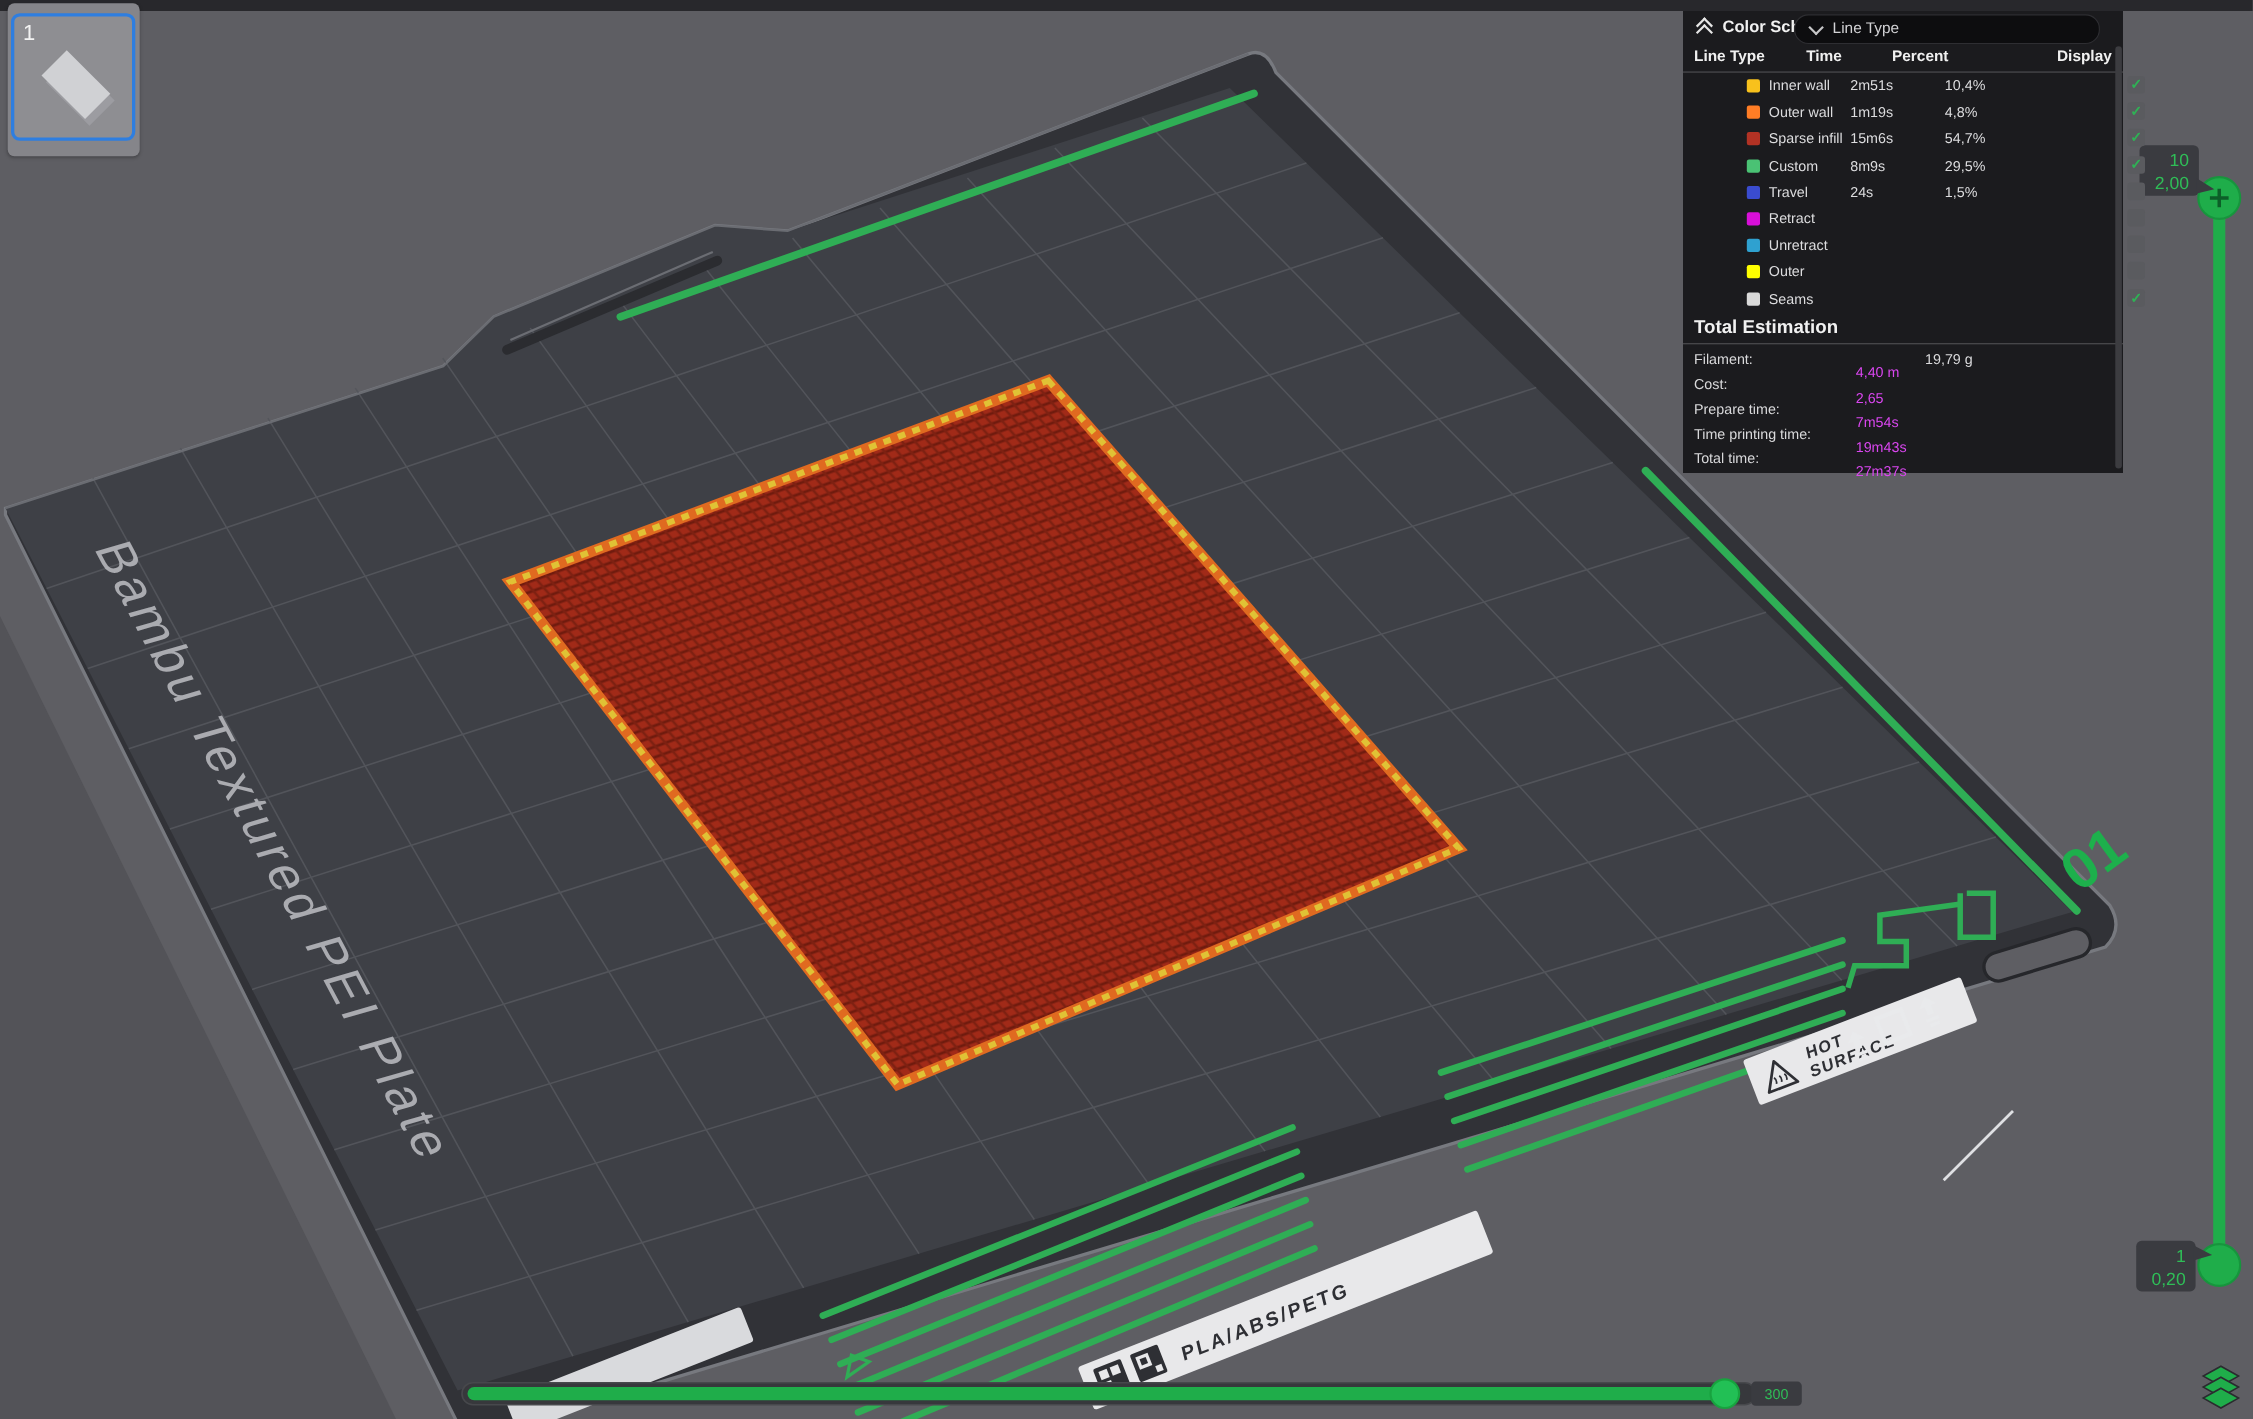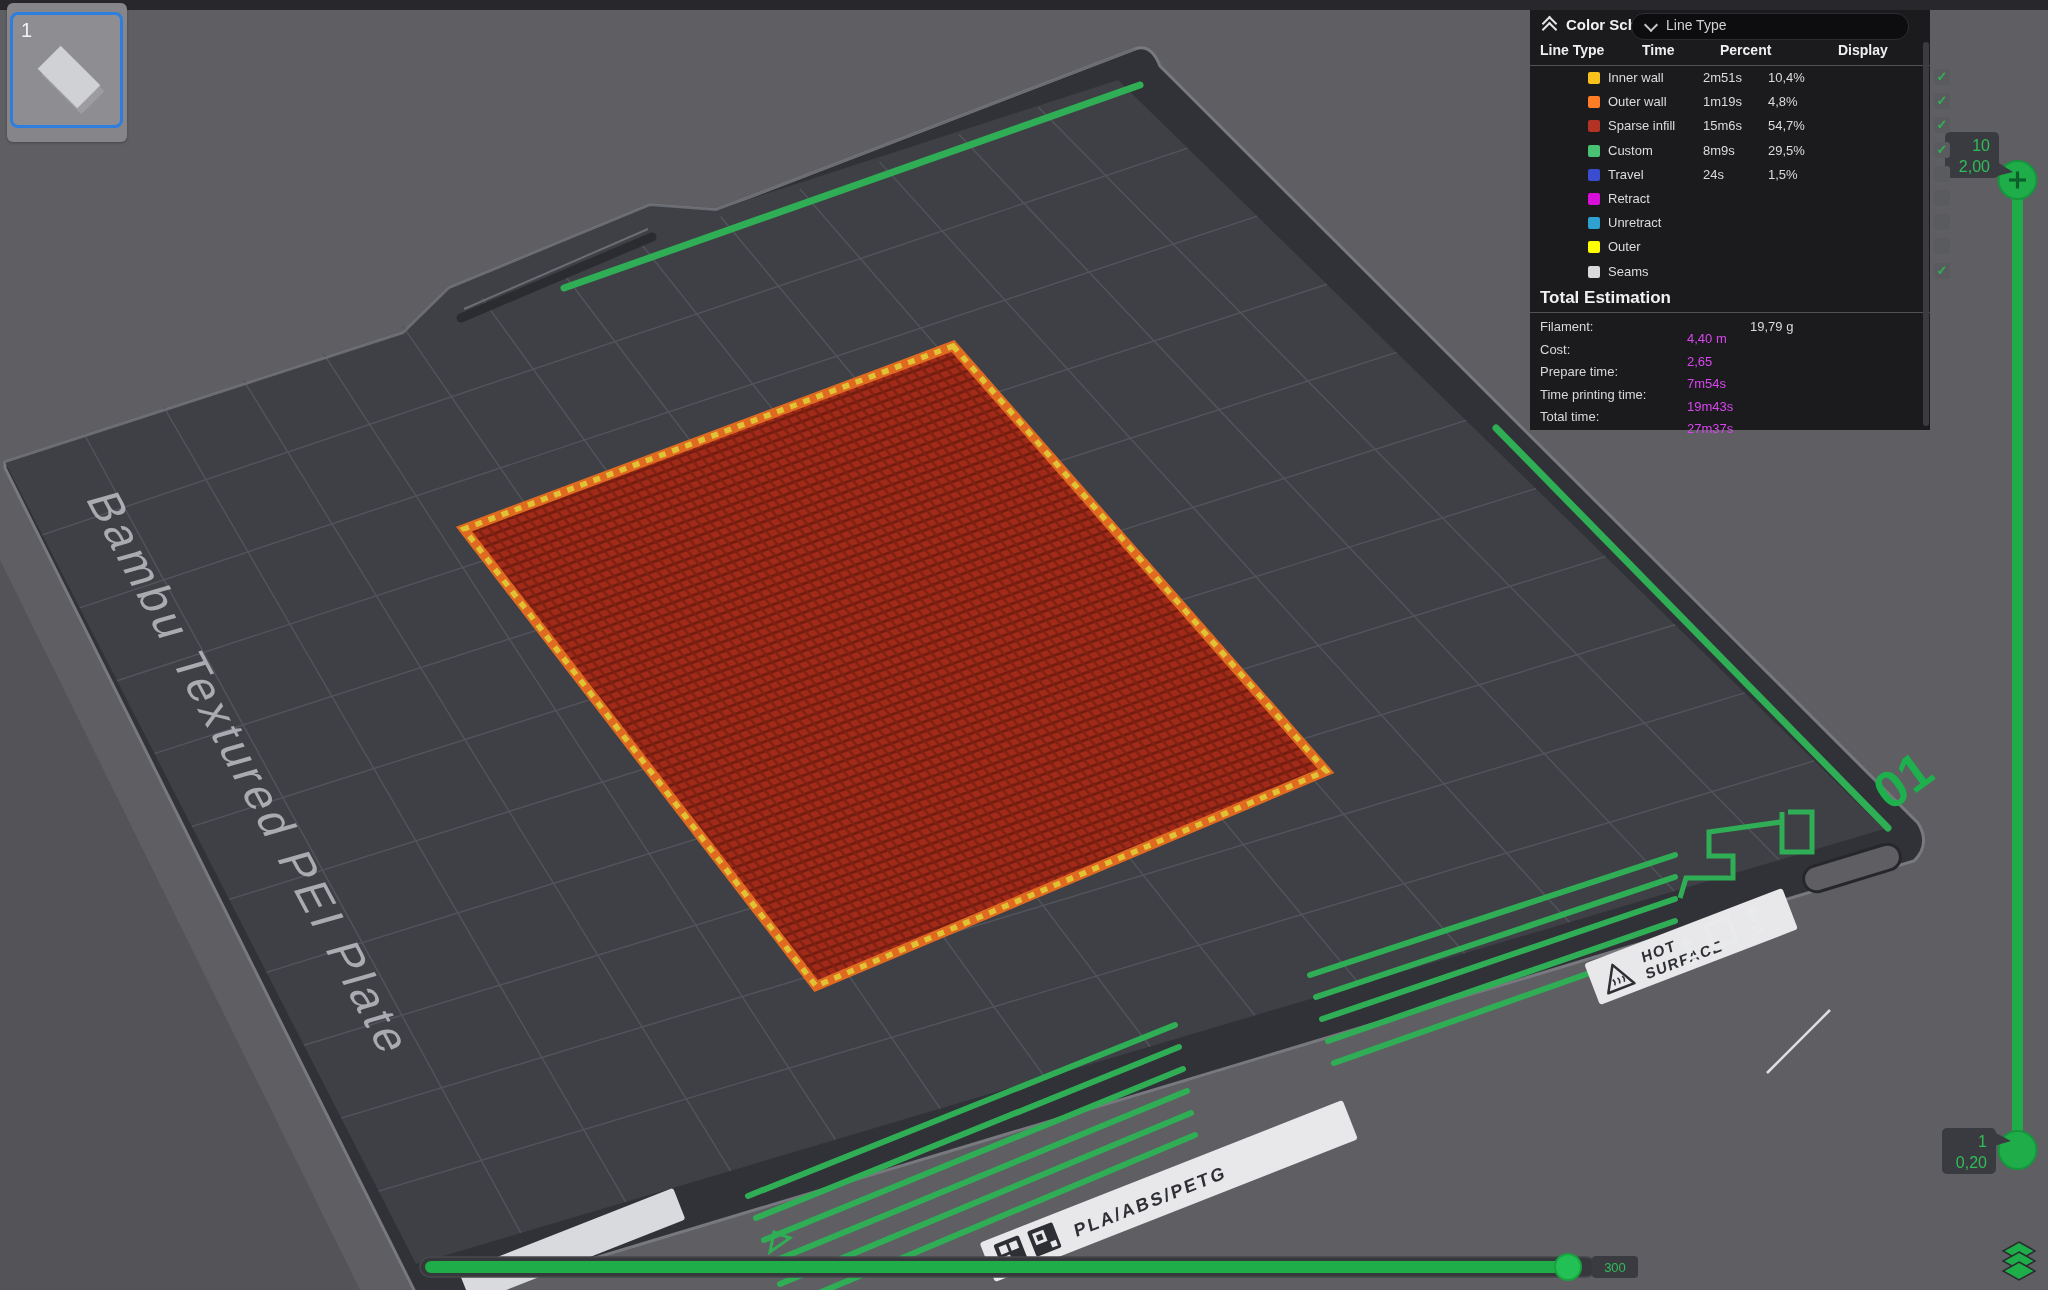--- a/index.html
+++ b/index.html
@@ -28,27 +28,27 @@
   .chev{display:block;width:9px;height:9px;border-left:2.5px solid #e6e6e6;border-top:2.5px solid #e6e6e6;
     transform:rotate(45deg);margin:0 0 -5px 2px;}
   .panel-title{position:absolute;left:36px;top:6px;font-size:15px;font-weight:bold;color:#f1f1f1;}
   .dropdown{position:absolute;left:101px;top:3px;width:276px;height:25px;background:#0d0d0f;
     border:1px solid #2e2e32;border-radius:13px;}
   .dd-chev{position:absolute;left:14px;top:6px;width:8px;height:8px;border-left:2px solid #c6c6c8;
     border-top:2px solid #c6c6c8;transform:rotate(-135deg);}
   .dd-label{position:absolute;left:34px;top:3px;font-size:14px;color:#d2d2d5;}
   .colhead{position:absolute;top:32px;left:0;width:100%;height:22px;font-weight:bold;font-size:14px;color:#f0f0f0;}
   .colhead span{position:absolute;top:0;}
-  .ch-line{left:10px}.ch-time{left:112px}.ch-pct{left:190px}.ch-disp{left:308px}
+  .ch-line{left:10px}.ch-time{left:112px}.ch-pct{left:190px}.ch-disp{left:340px}
   .pdivider{position:absolute;left:0;width:100%;height:1px;background:#515155;}
   .rows{position:absolute;left:0;top:57px;width:100%;padding-left:48px;}
   .lt-row{position:relative;height:24.2px;}
   .swatch{position:absolute;left:10px;top:5px;width:12px;height:12px;border-radius:2px;}
   .lt-label{position:absolute;left:30px;top:3px;color:#dcdcde;}
-  .lt-time{position:absolute;left:125px;top:3px;color:#dcdcde;}
+  .lt-time{position:absolute;left:104px;top:3px;color:#dcdcde;}
   .lt-pct{position:absolute;left:190px;top:3px;color:#dcdcde;}
   .cbox{position:absolute;left:356px;top:2px;width:16px;height:16px;background:#5a5b5f;border-radius:3px;
     text-align:center;line-height:15px;font-size:13px;color:transparent;font-weight:bold;}
   .cbox.checked{color:#2fb155;}
   .total-title{position:absolute;left:10px;top:278px;font-size:17px;font-weight:bold;color:#f1f1f1;}
   .est-rows{position:absolute;left:0;top:306px;width:100%;}
   .est-row{position:relative;height:22.6px;}
   .est-label{position:absolute;left:10px;top:3px;color:#d9d9db;}
   .est-val{position:absolute;left:157px;top:15px;color:#d946ef;}
   .est-val2{position:absolute;left:220px;top:3px;color:#d9d9db;}

